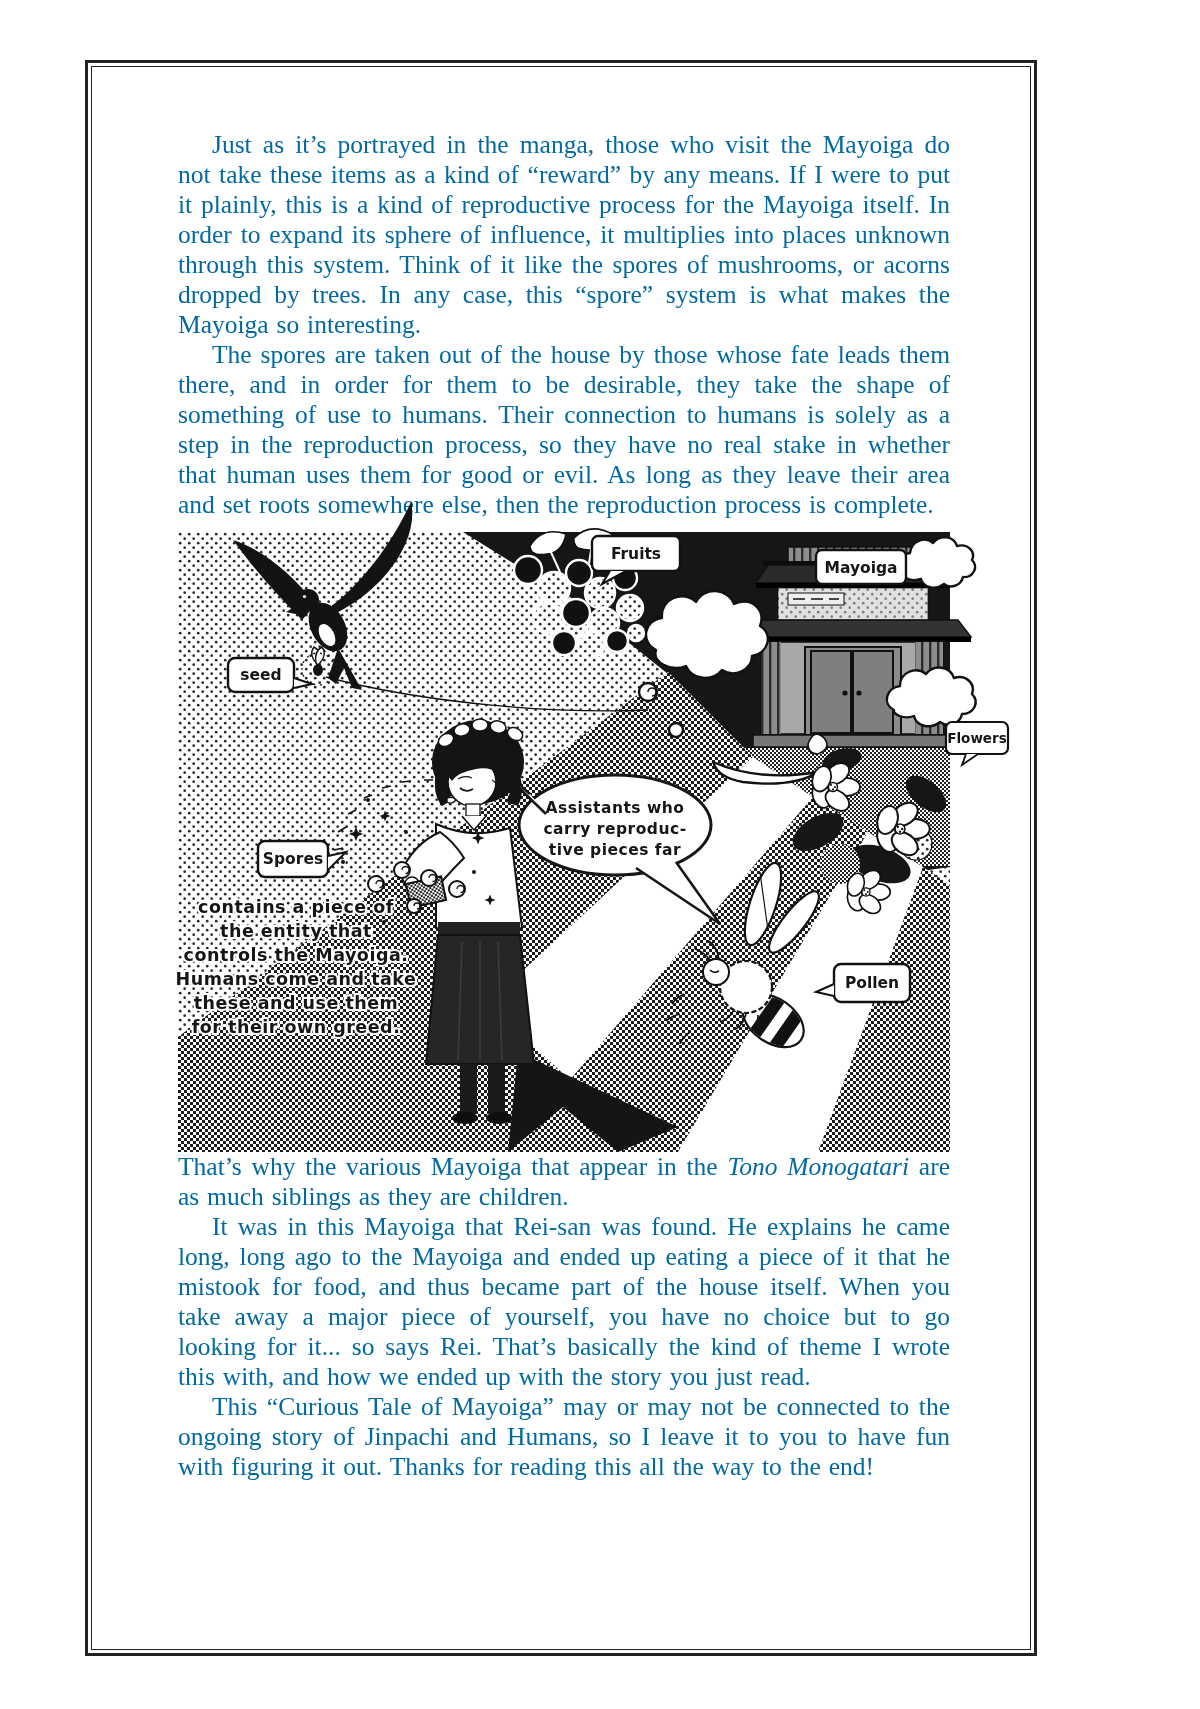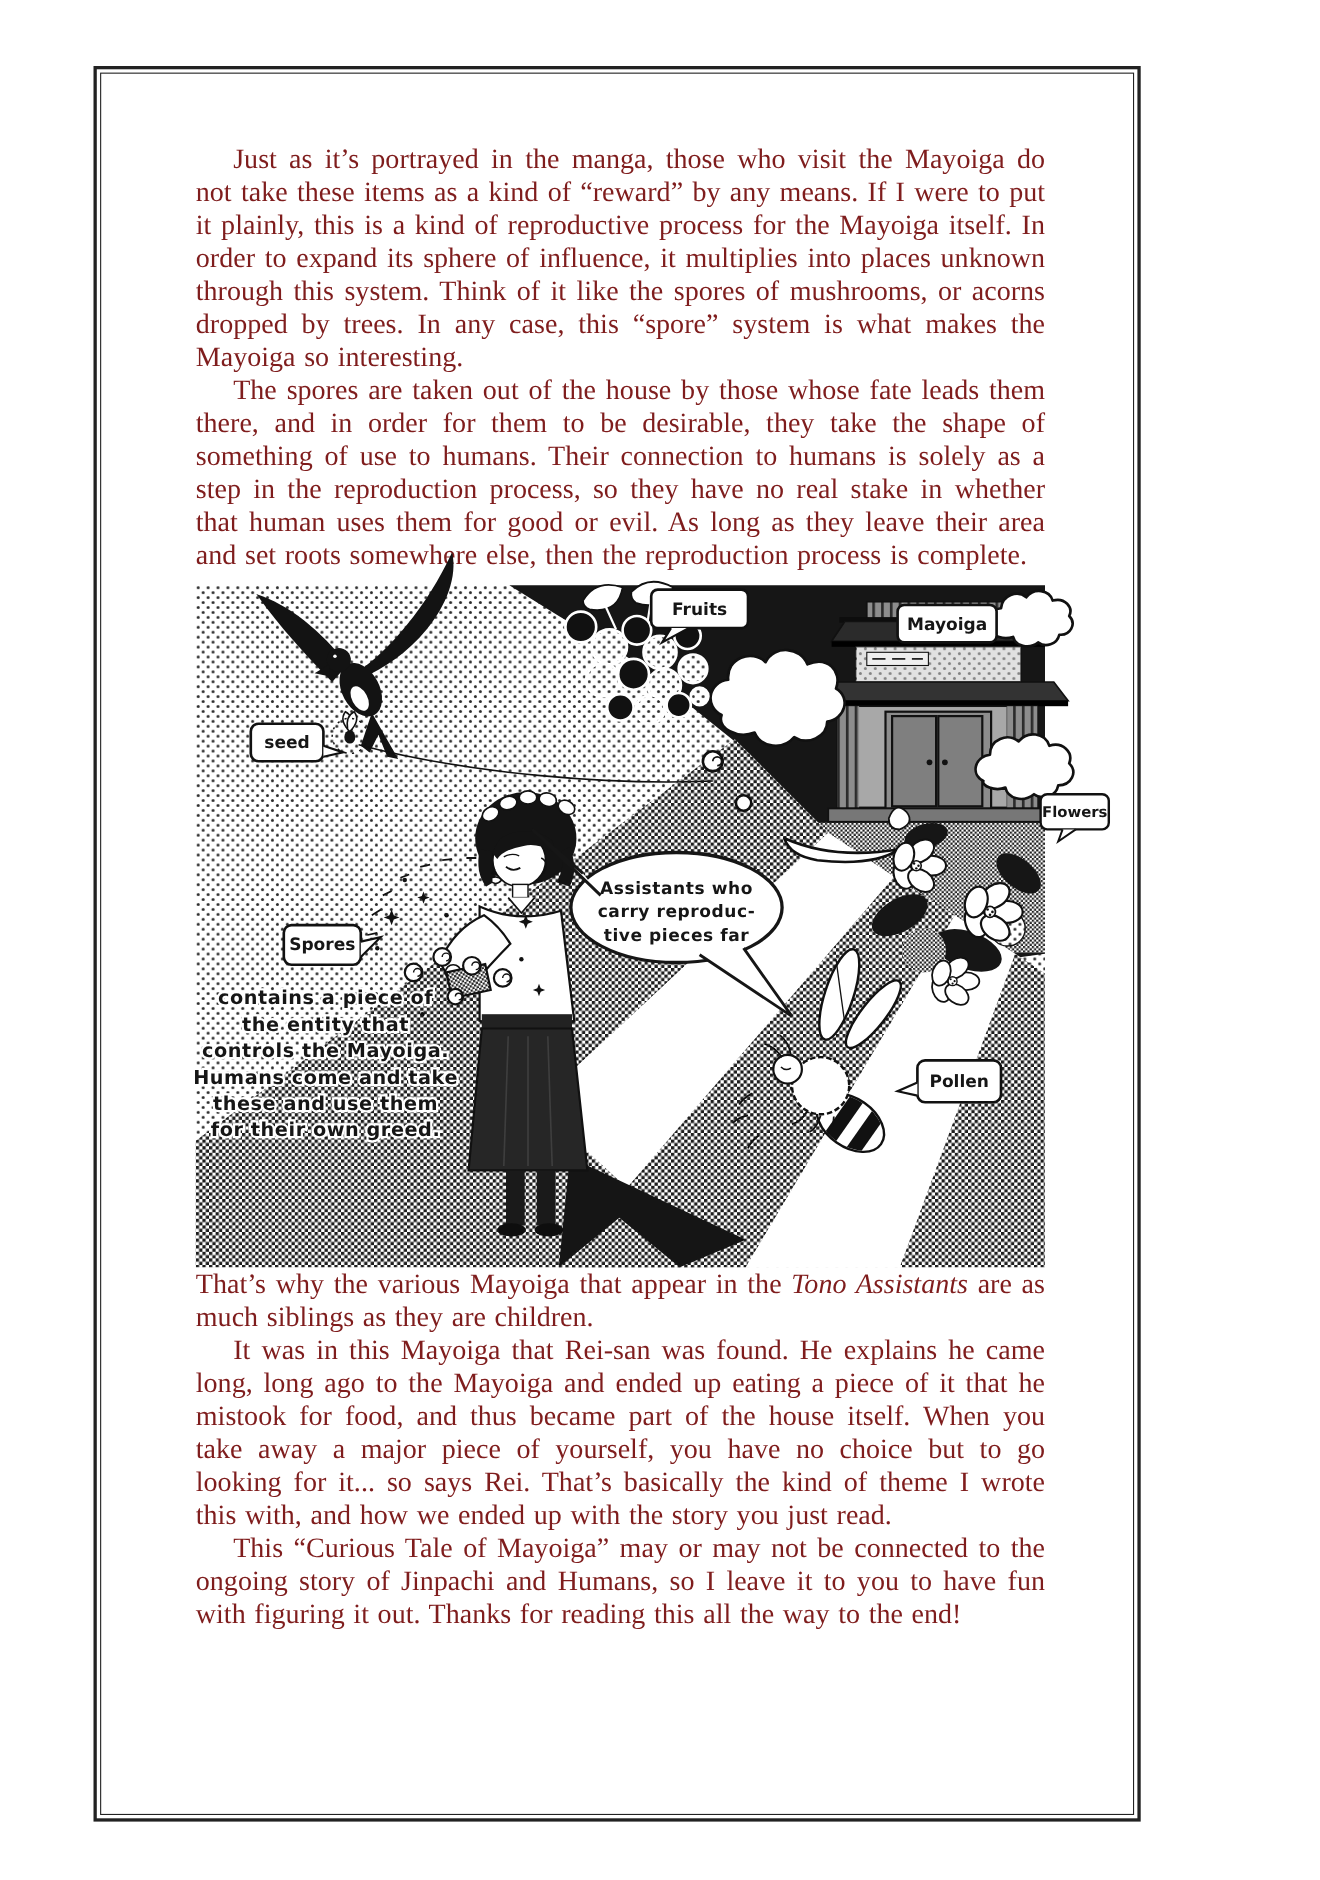--- a/index.html
+++ b/index.html
@@ -1,21 +1,21 @@
 <!DOCTYPE html>
 <html><head>
 <meta charset="utf-8">
 <title>Book Page</title>
 <style>
   html,body{margin:0;padding:0;background:#ffffff;}
   body{width:1200px;height:1709px;position:relative;font-family:"Liberation Serif",serif;color:#1e1e1e;}
   .frame{position:absolute;left:85px;top:60px;width:946px;height:1590px;border:3.5px solid #222;}
   .frame-inner{position:absolute;inset:3px;border:1.5px solid #222;}
   .content{position:absolute;left:178px;top:130px;width:772px;}
-  .content p{margin:0;font-size:25.5px;line-height:30px;text-align:justify;text-indent:34px;word-spacing:1.5px;color:#7f1d1d;}
+  .content p{margin:0;font-size:25.5px;line-height:30px;text-align:justify;text-indent:34px;word-spacing:1.5px;color:#0369a1;}
   .content p.noindent{text-indent:0;}
   .illustration{width:772px;height:620px;margin-top:12px;position:relative;}
   .illustration svg{overflow:visible;display:block;}
   .after-illu{margin-top:18px;}
   .comicfont{font-family:"DejaVu Sans",sans-serif;font-weight:bold;}
 </style>
 </head>
 <body>
 
 <div class="frame">
@@ -339,16 +339,16 @@
       </g>
       <g>
         <rect x="656" y="432" width="76" height="38" rx="7" fill="#fff" stroke="#111" stroke-width="2.4"></rect>
         <path d="M656,452 L638,460 L656,464" fill="#fff" stroke="#111" stroke-width="2"></path>
         <text x="694" y="456">Pollen</text>
       </g>
     </g>
   </svg>
   </div>
 
-  <p class="noindent after-illu"><span>That’s why the various Mayoiga that appear in the </span><em>Tono Assistants</em><span> are as much siblings as they are children.</span></p>
+  <p class="noindent after-illu"><span>That’s why the various Mayoiga that appear in the </span><em>Tono Monogatari</em><span> are as much siblings as they are children.</span></p>
   <p>It was in this Mayoiga that Rei-san was found. He explains he came long, long ago to the Mayoiga and ended up eating a piece of it that he mistook for food, and thus became part of the house itself. When you take away a major piece of yourself, you have no choice but to go looking for it... so says Rei. That’s basically the kind of theme I wrote this with, and how we ended up with the story you just read.</p>
   <p>This “Curious Tale of Mayoiga” may or may not be connected to the ongoing story of Jinpachi and Humans, so I leave it to you to have fun with figuring it out. Thanks for reading this all the way to the end!</p>
 </div>
 
 </body></html>

